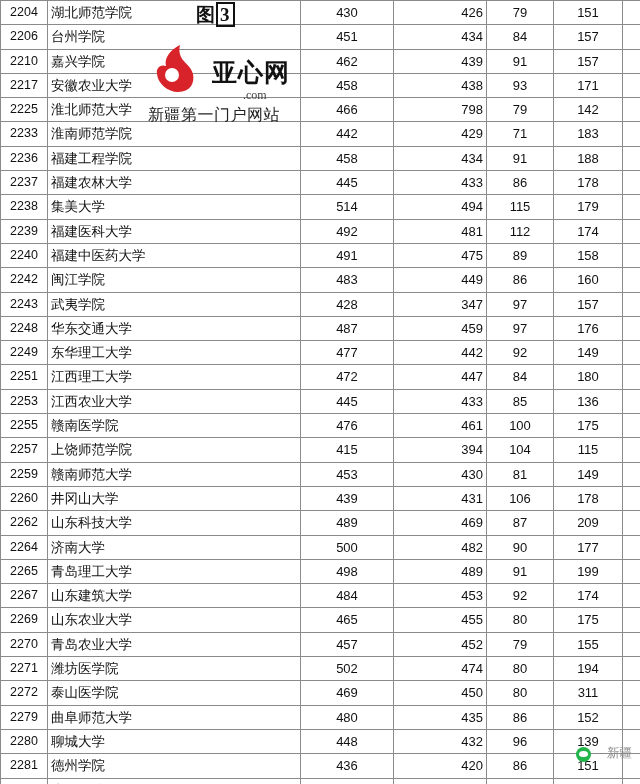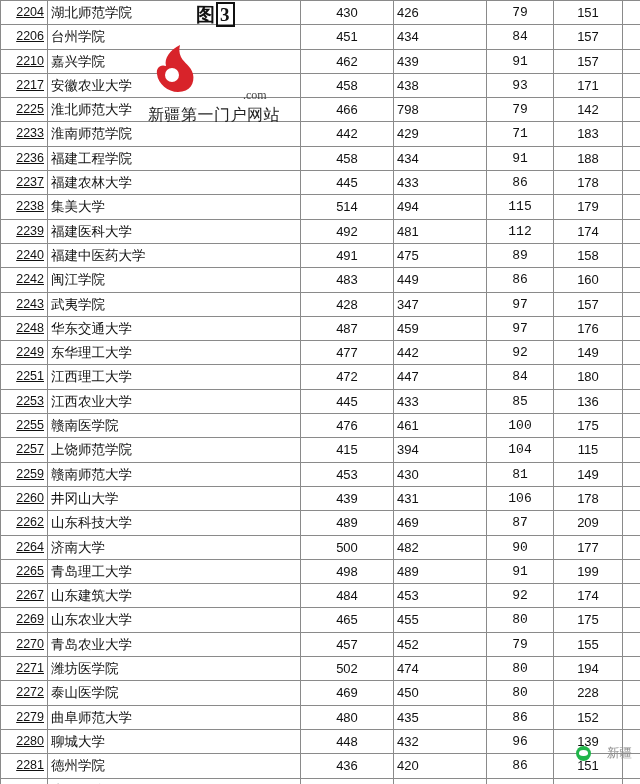--- a/index.html
+++ b/index.html
@@ -29,25 +29,25 @@
     color: #111111;
   }
   table.grid td {
     border: 1px solid #8a8a8a;
     height: 23.3px;
     padding: 0 3px;
     white-space: nowrap;
     overflow: hidden;
     line-height: 23.3px;
   }
-  .c-code  { width: 40px; text-align: right; font-size: 12.5px; text-decoration: underline; }
+  .c-code  { width: 40px; text-align: center; font-size: 12.5px; }
   .c-name  { width: 246px; text-align: left; font-size: 13.5px; }
   .c-n1    { width: 86px;  text-align: center; font-size: 13px; }
-  .c-n2    { width: 86px;  text-align: left; font-size: 13px; margin-top: 35px; }
-  .c-n3    { width: 60px;  text-align: center; font-size: 13px; font-family: Liberation Mono, monospace; }
+  .c-n2    { width: 86px;  text-align: right; font-size: 13px; margin-top: 35px; }
+  .c-n3    { width: 60px;  text-align: center; font-size: 13px; }
   .c-n4    { width: 62px;  text-align: center; font-size: 13px; }
   .c-n5    { width: 62px;  text-align: center; font-size: 13px; }
   .c-avg   { width: auto;  text-align: right; padding-right: 9px; font-size: 13px; }
 
   
   #wm {
     position: absolute;
     left: 0; top: 0;
     width: 640px; height: 784px;
     pointer-events: none;
@@ -106,21 +106,21 @@
     left: 150px;
     top: 44px;
     width: 46px;
     height: 52px;
   }
   .wx-badge {
     position: absolute;
     right: 8px;
     bottom: 22px;
     display: flex;
-    align-items: center;
+    align-items: flex-end;
     gap: 16px;
     font-size: 12.5px;
     color: #8c8c8c;
   }
   .wx-icon {
     width: 15px; height: 15px;
     border-radius: 50%;
     background: #21b54a;
     position: relative;
     display: inline-block;
@@ -419,21 +419,21 @@
           <td class="c-n4">194</td>
           <td class="c-n5">104</td>
           <td class="c-avg">482.30</td>
         </tr>
         <tr>
           <td class="c-code">2272</td>
           <td class="c-name">泰山医学院</td>
           <td class="c-n1">469</td>
           <td class="c-n2">450</td>
           <td class="c-n3">80</td>
-          <td class="c-n4">228</td>
+          <td class="c-n4">311</td>
           <td class="c-n5">107</td>
           <td class="c-avg">456.40</td>
         </tr>
         <tr>
           <td class="c-code">2279</td>
           <td class="c-name">曲阜师范大学</td>
           <td class="c-n1">480</td>
           <td class="c-n2">435</td>
           <td class="c-n3">86</td>
           <td class="c-n4">152</td>
@@ -477,20 +477,21 @@
 <div id="wm">
   <div class="fig-label">
     <span>图</span><span class="boxnum">3</span>
   </div>
 
   <svg class="logo-flame" viewBox="0 0 46 52">
     <path d="M30 1 C20 6, 14 14, 16 22 C10 20, 6 24, 7 30 C8 40, 18 48, 28 48 C40 48, 45 39, 43 30 C41 22, 34 19, 31 13 C29 9, 29 5, 30 1 Z" fill="#d8232a"></path>
     <circle cx="22" cy="31" r="7" fill="#ffffff"></circle>
   </svg>
 
+  <div class="logo-cn">亚心网</div>
   <div class="logo-dotcom">.com</div>
   <div class="logo-tag">新疆第一门户网站</div>
 
   <div class="wx-badge">
     <span class="wx-icon"></span>
     <span>新疆</span>
   </div>
 </div>
 
 </body></html>

